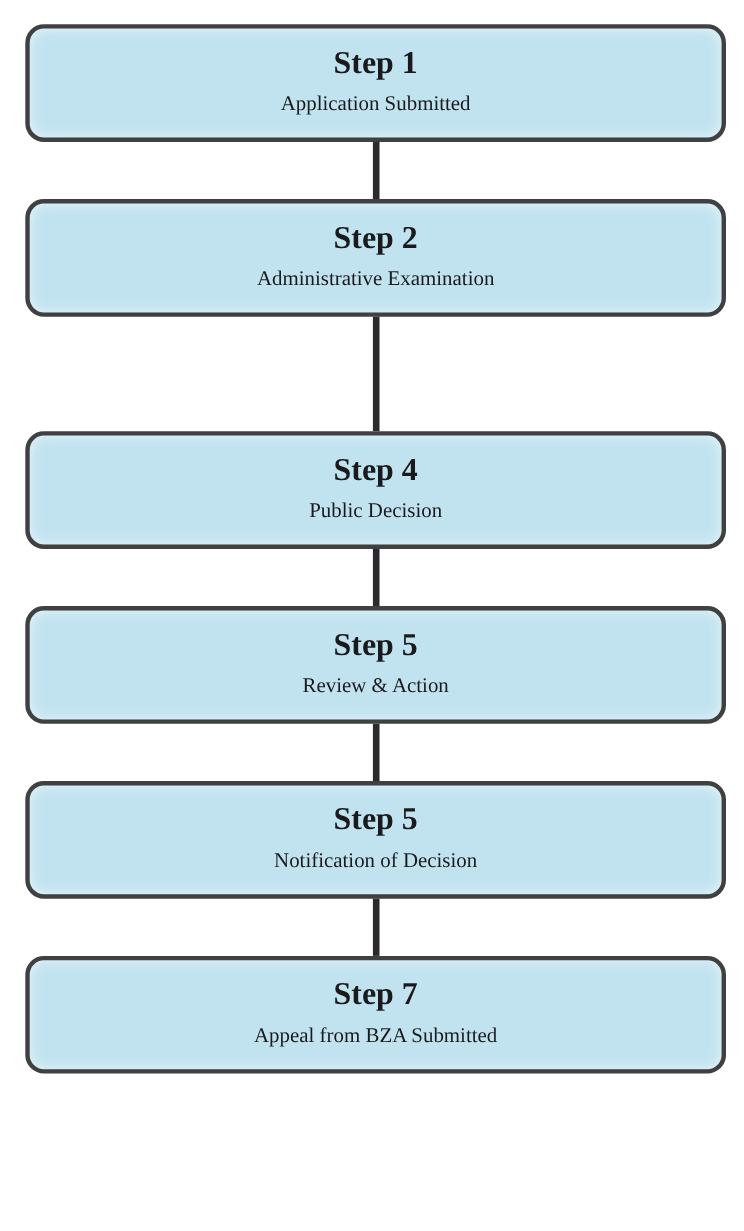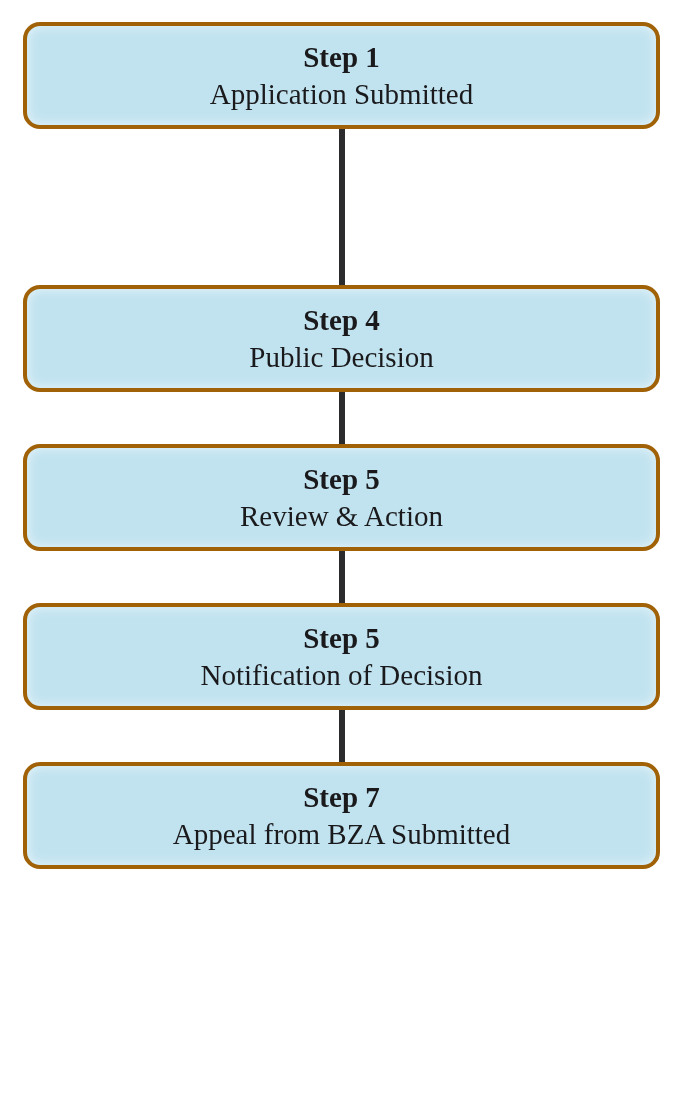--- a/index.html
+++ b/index.html
@@ -16,38 +16,38 @@
     box-sizing: border-box;
     font-family: "Liberation Serif", "DejaVu Serif", serif;
     overflow: hidden;
   }
   .step-box {
     box-sizing: border-box;
     width: 637px;
     height: 107px;
     margin-left: 23px;
     background: #c1e3f0;
-    border: 4px solid #a16207;
+    border: 4px solid #404040;
     border-radius: 17px;
     box-shadow: inset 0 0 12px rgba(255,255,255,0.65);
     display: flex;
     flex-direction: column;
     align-items: center;
     justify-content: center;
     text-align: center;
   }
   .step-title {
     font-weight: bold;
     font-size: 29px;
     line-height: 37px;
     color: #1a1a1c;
   }
   .step-desc {
     font-weight: normal;
-    font-size: 29px;
+    font-size: 19px;
     line-height: 37px;
     color: #1a1a1c;
   }
   .connector {
     width: 6px;
     height: 52px;
     margin-left: 339px;
     background: #2b2b2e;
   }
 </style>
@@ -55,20 +55,24 @@
 <body>
 
 <div class="canvas">
 
   <div class="step-box">
     <div class="step-title">Step 1</div>
     <div class="step-desc">Application Submitted</div>
   </div>
   <div class="connector"></div>
 
+  <div class="step-box">
+    <div class="step-title">Step 2</div>
+    <div class="step-desc">Administrative Examination</div>
+  </div>
   <div class="connector"></div>
 
   <div class="connector"></div>
 
   <div class="step-box">
     <div class="step-title">Step 4</div>
     <div class="step-desc">Public Decision</div>
   </div>
   <div class="connector"></div>
 

